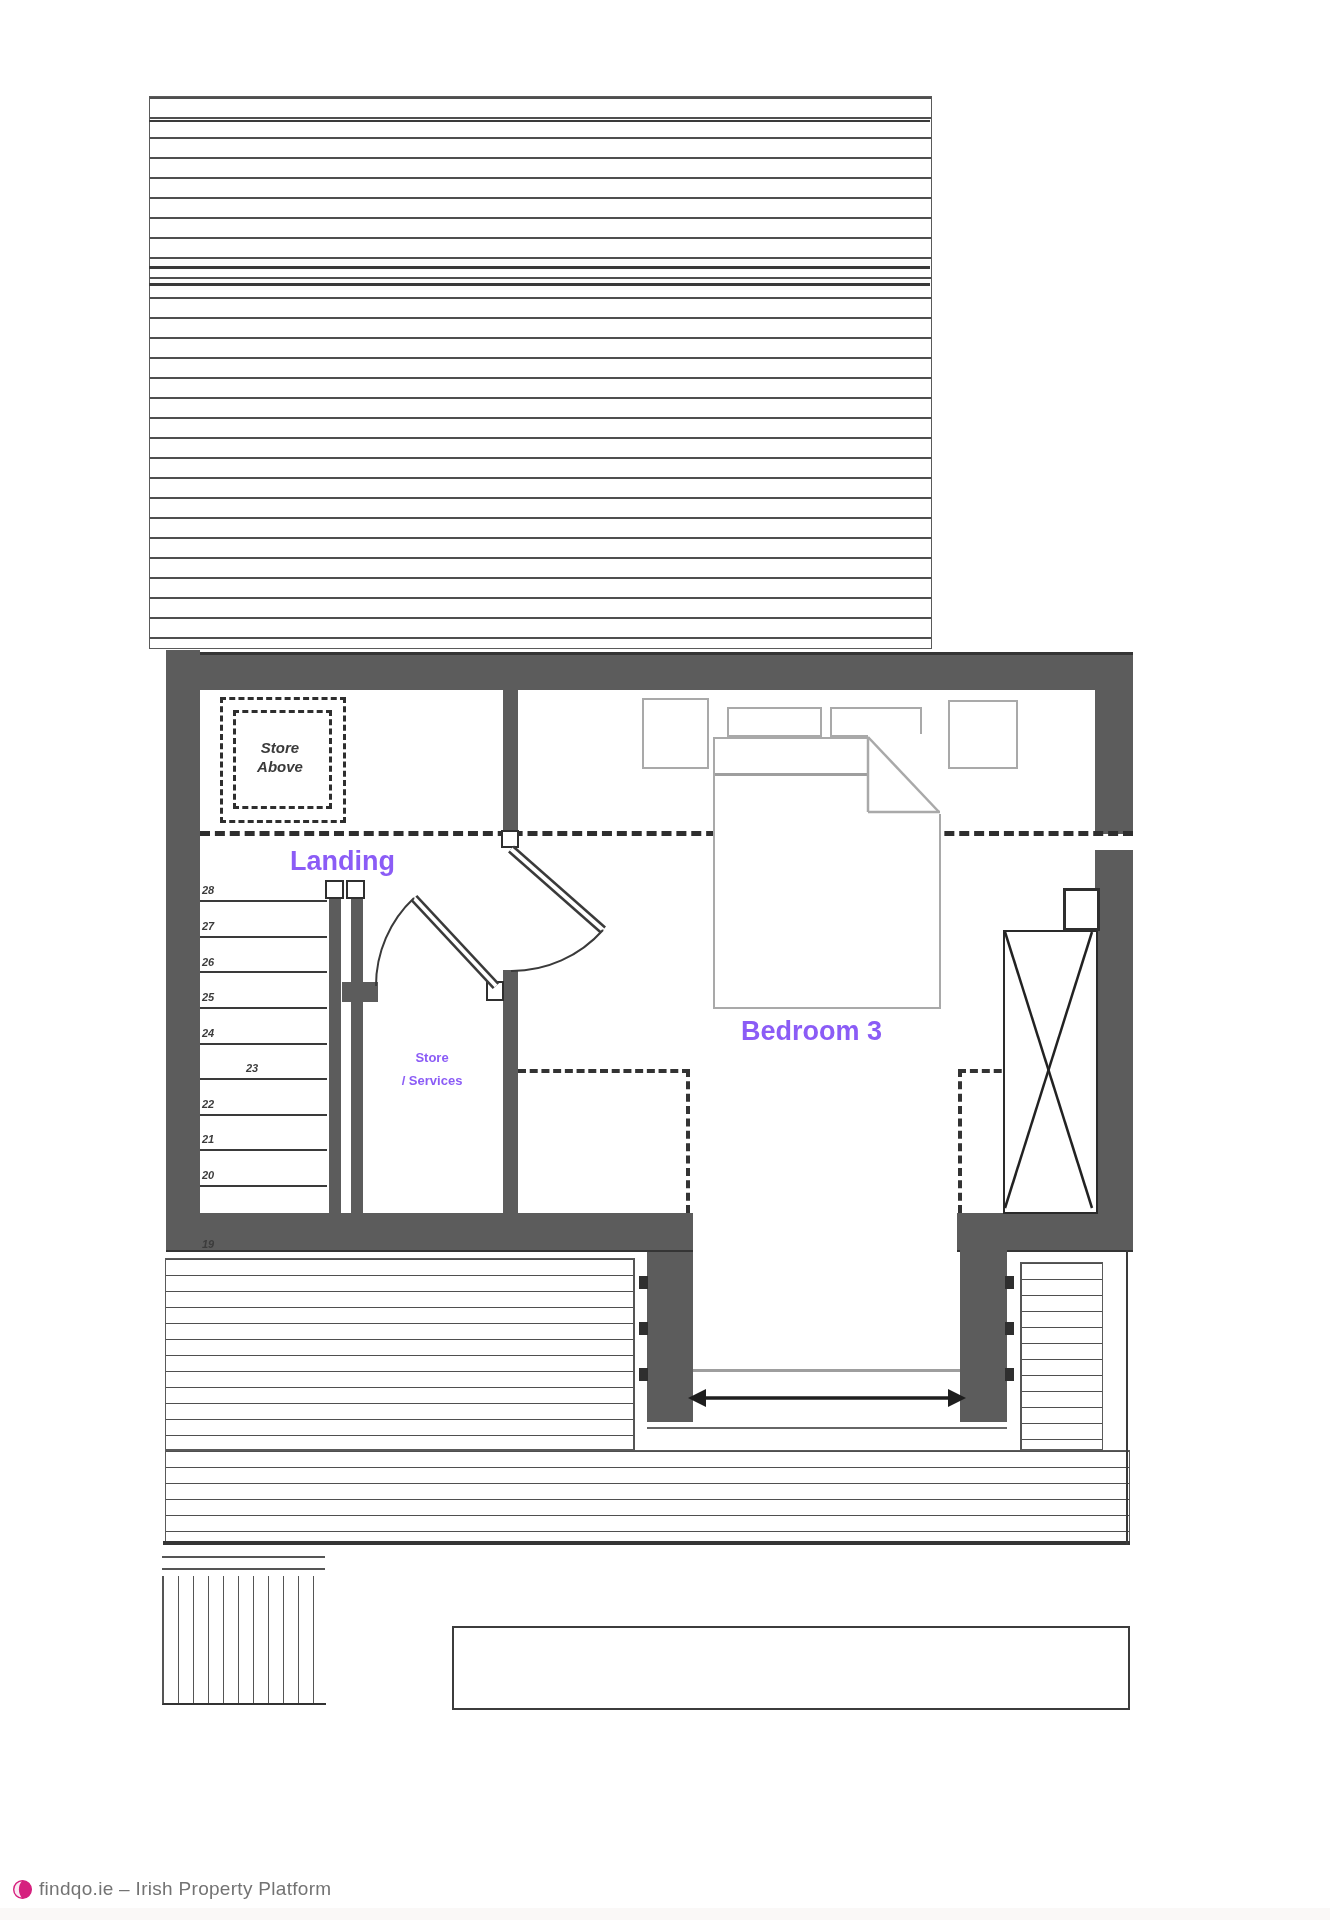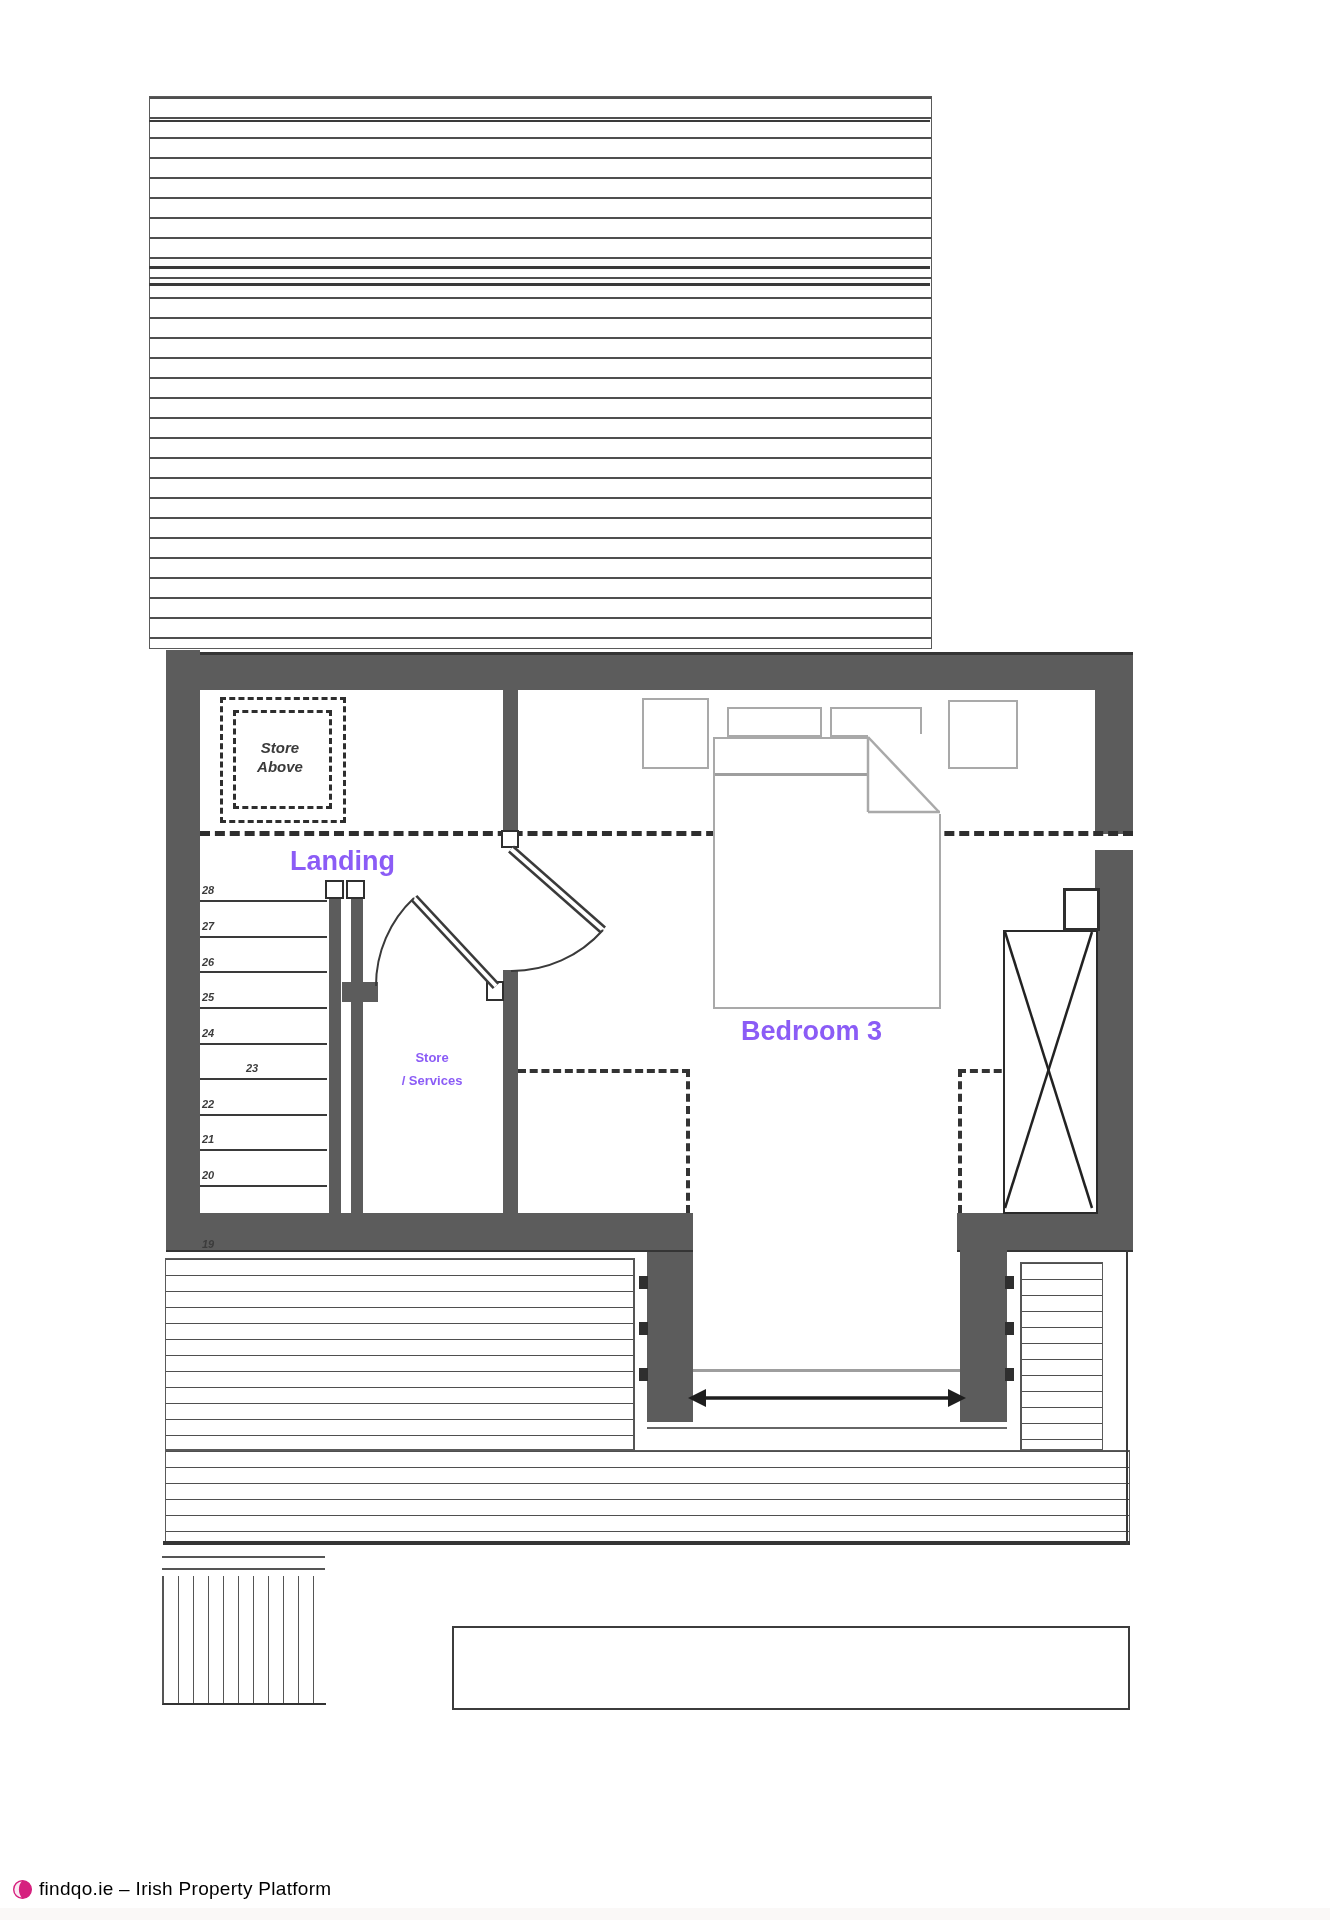--- a/index.html
+++ b/index.html
@@ -41,21 +41,21 @@
   
   .tread{position:absolute;background:#3a3a3a;height:2px;width:127px;left:200px;}
   .stairnum{position:absolute;left:202px;width:30px;font-size:11px;font-style:italic;font-weight:600;color:#3c3c3c;}
   
   .room-label{position:absolute;font-weight:bold;color:#8b5cf6;}
   .velux-label{position:absolute;font-style:italic;font-weight:600;font-size:15px;line-height:19px;color:#3a3a3a;text-align:center;}
   .plan-title{position:absolute;left:187px;top:1744px;font-size:37px;color:#434a54;letter-spacing:0.5px;}
   
   .footer-strip{position:absolute;left:0;top:1908px;width:1330px;height:12px;background:#faf8f7;}
   .footer{position:absolute;left:13px;top:1876px;height:26px;display:flex;align-items:center;gap:7px;}
-  .footer-text{font-size:19px;color:#000000;letter-spacing:0.3px;}
+  .footer-text{font-size:19px;color:#737373;letter-spacing:0.3px;}
   svg.overlay{position:absolute;left:0;top:0;width:1330px;height:1920px;pointer-events:none;}
 </style>
 </head>
 <body>
 
 <div id="sheet">
 
   <div class="hatch-h" style="left:149px;top:96px;width:781px;height:551px;"></div>
   <div class="line" style="left:149px;top:266px;width:781px;height:3px;"></div>
   <div class="line" style="left:149px;top:283px;width:781px;height:3px;"></div>

